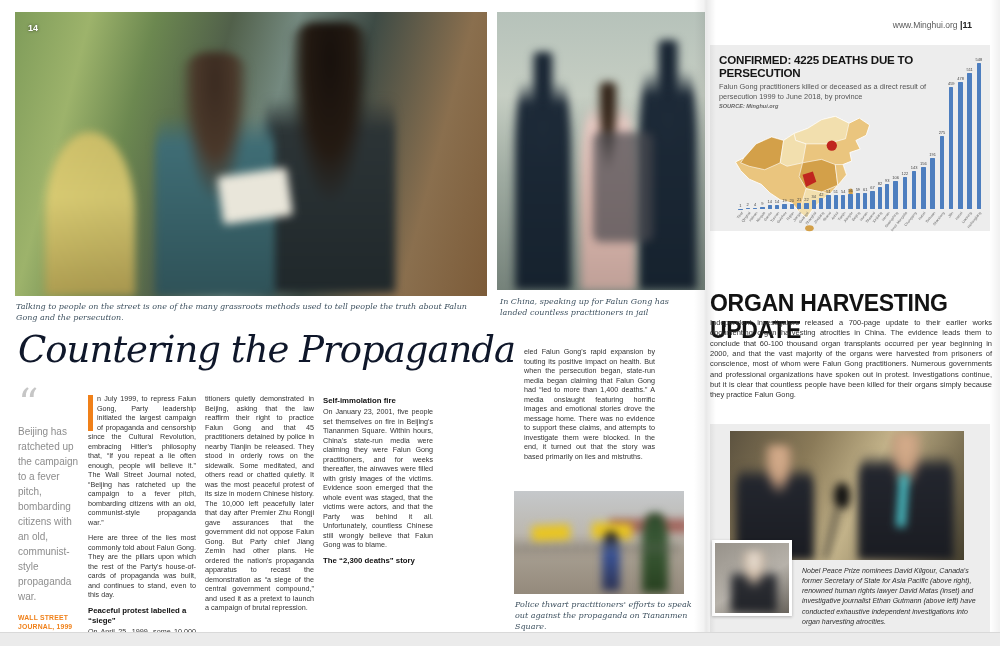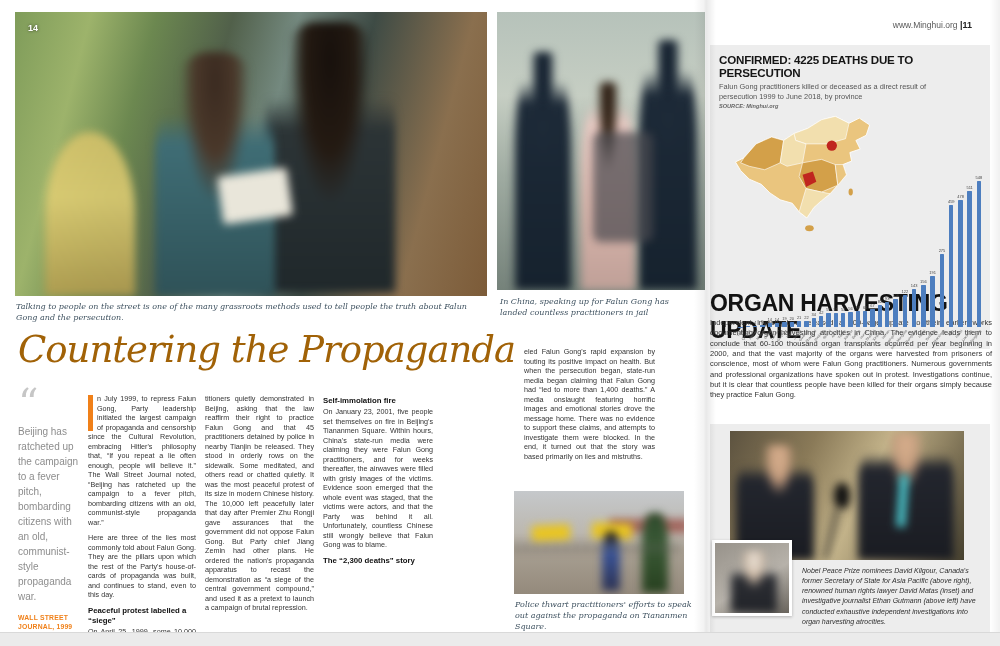--- a/index.html
+++ b/index.html
@@ -1,21 +1,21 @@
 <!DOCTYPE html>
 <html><head>
 <meta charset="utf-8">
 <style>
   html,body{margin:0;padding:0;background:#fff;}
   .spread{position:relative;width:1000px;height:646px;background:#fff;overflow:hidden;
           font-family:"Liberation Sans",sans-serif;}
   .photo{position:absolute;overflow:hidden;}
   .photo .blob{position:absolute;filter:blur(4px);}
   .caption{font-family:"DejaVu Serif",serif;font-style:italic;color:#3f5260;font-size:8px;line-height:1.35;}
-  .headline{position:absolute;font-family:"DejaVu Serif",serif;font-style:italic;color:#a16207;
+  .headline{position:absolute;font-family:"DejaVu Serif",serif;font-style:italic;color:#0f172a;
             font-size:37px;letter-spacing:-1px;white-space:nowrap;}
   .bodycol{position:absolute;font-size:7.2px;line-height:1.32;color:#333;text-align:justify;}
   .bodycol p{margin:0 2px 6px 0;}
   .subhead{font-weight:bold;font-size:7.8px;color:#111;margin:2px 0 1px 0;text-align:left;}
   .dropbar{float:left;width:5px;height:36px;background:var(--accent);margin:1px 4px 0 0;}
   .quoteblock{position:absolute;width:64px;}
   .quote-glyph{font-family:"DejaVu Serif",serif;font-size:40px;color:#c6c6c6;line-height:.55;letter-spacing:-3px;}
   .quote-text{font-size:10px;line-height:1.5;color:#8d8d8d;margin-top:10px;}
   .quote-attr{font-size:6.8px;font-weight:bold;color:var(--accent);margin-top:9px;line-height:1.35;letter-spacing:.2px;}
   .hdr{position:absolute;top:20px;right:28px;font-size:8.5px;color:#5a5a5a;}
@@ -105,21 +105,21 @@
     <div class="blob" style="left:128px;top:22px;width:26px;height:80px;background:linear-gradient(180deg,#2e4a2c 0%,#3a5a36 40%,#27401f 100%);border-radius:35% 35% 0 0;"></div>
     <div class="blob" style="left:0px;top:52px;width:170px;height:10px;background:repeating-linear-gradient(90deg,#5c5a55 0 4px,transparent 4px 10px);opacity:.6;"></div>
   </div>
   <div class="caption" style="position:absolute;left:515px;top:600px;width:180px;">Police thwart practitioners' efforts to speak out against the propaganda on Tiananmen Square.</div>
 
   <div class="hdr">
     <span>www.Minghui.org</span>
     <b>|11</b>
   </div>
 
-  <div class="panel" style="left:710px;top:45px;width:280px;height:304px;padding:0;">
+  <div class="panel" style="left:710px;top:45px;width:280px;height:186px;padding:0;">
     <div style="position:absolute;left:9px;top:8px;">
       <div class="chart-title">CONFIRMED: 4225 DEATHS DUE TO PERSECUTION</div>
       <div class="chart-sub">Falun Gong practitioners killed or deceased as a direct result of persecution 1999 to June 2018, by province</div>
       <div class="chart-src">SOURCE: Minghui.org</div>
     </div>
     <div class="chart-area">
       <svg class="map" viewBox="0 0 200 150" preserveAspectRatio="xMidYMid meet">
         <path d="M28,56 L42,40 L60,32 L74,36 L86,28 L102,22 L118,12 L134,8 L150,16 L162,10 L174,18 L170,30 L158,36 L163,46 L151,50 L153,60 L143,64 L147,76 L137,88 L128,98 L118,106 L109,114 L101,126 L92,119 L84,109 L70,105 L58,97 L48,87 L34,81 L24,71 L18,61 Z" fill="var(--map-base)" stroke="#fff" stroke-width="1"></path>
         <path d="M28,56 L42,40 L60,32 L74,36 L70,62 L52,70 L34,66 L24,62 Z" fill="var(--map-dark)" stroke="#fff" stroke-width=".7"></path>
         <path d="M86,28 L102,22 L118,12 L134,8 L150,16 L146,34 L124,40 L100,40 L88,36 Z" fill="var(--map-light)" stroke="#fff" stroke-width=".7"></path>

